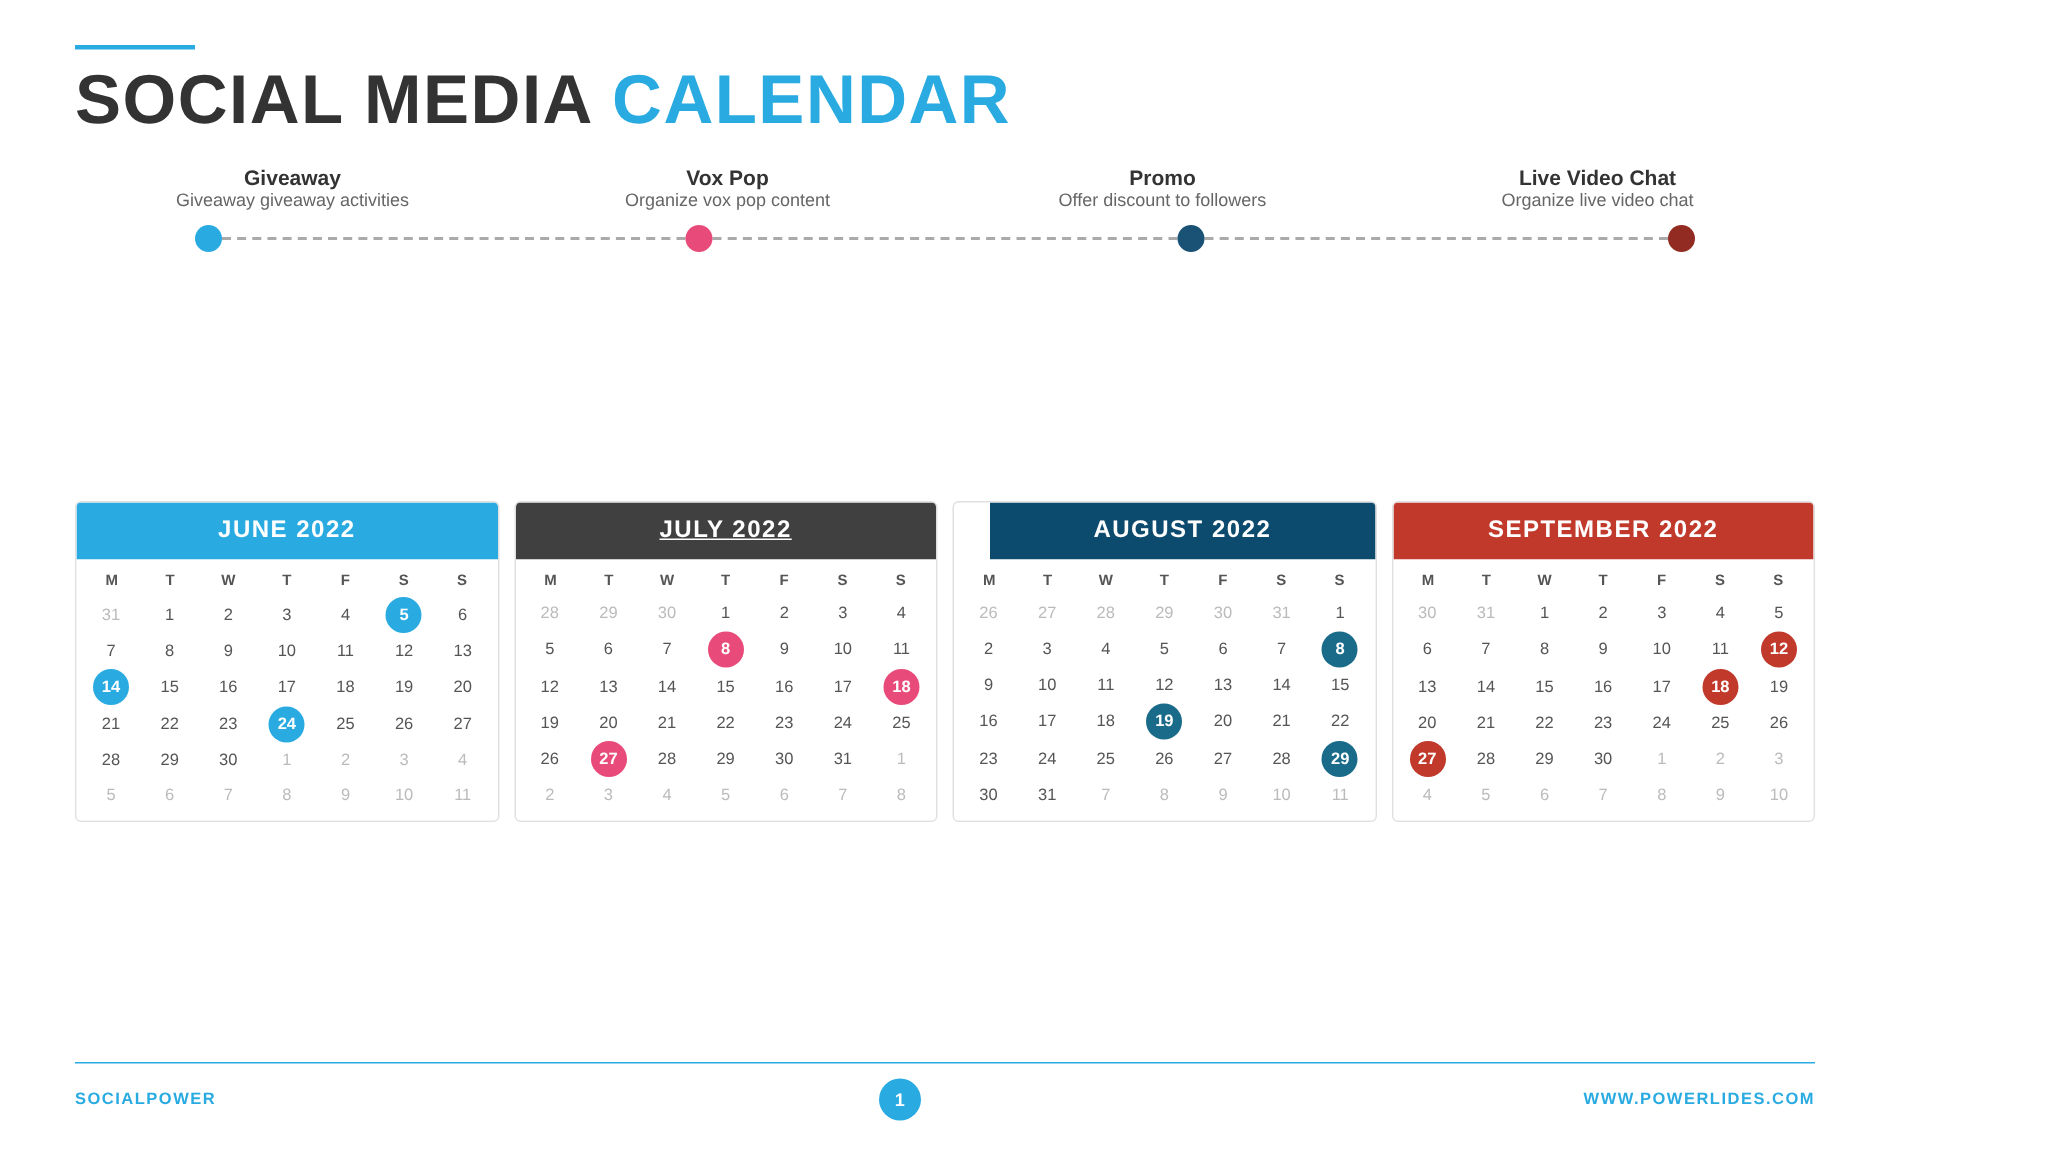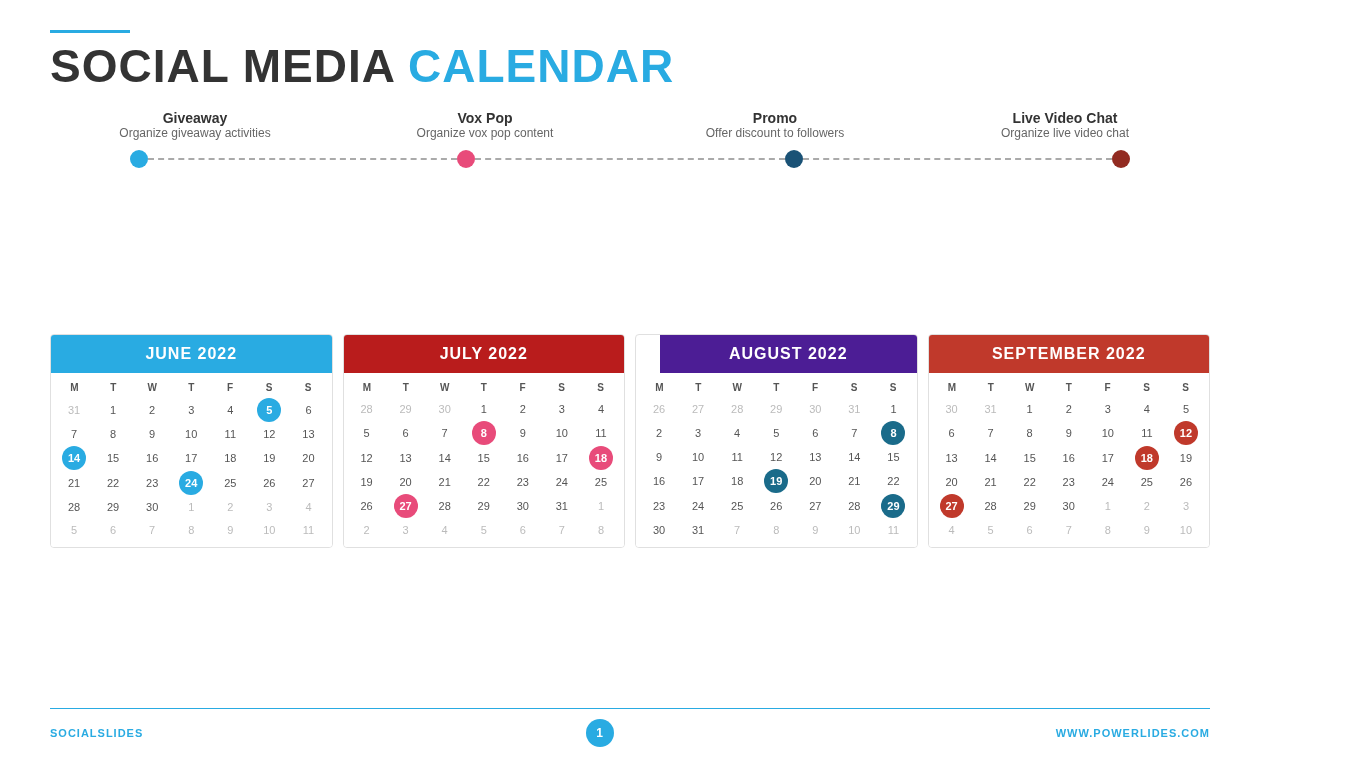--- a/index.html
+++ b/index.html
@@ -110,22 +110,22 @@
     .cal-header {
       padding: 10px 0;
       text-align: center;
       font-weight: 800;
       font-size: 16px;
       color: white;
       letter-spacing: 1px;
       text-transform: uppercase;
     }
     .cal-header.blue-bg { background: #29abe2; }
-    .cal-header.pink-bg { background: #b91c1c; }
-    .cal-header.darkblue-bg { background: #4c1d95; margin-left: 24px; }
+    .cal-header.pink-bg { background: #404040; text-decoration: underline; }
+    .cal-header.darkblue-bg { background: #0c4a6e; margin-left: 24px; }
     .cal-header.darkred-bg { background: #c0392b; }
 
     .cal-body {
       padding: 6px 4px;
       flex: 1;
       background: #fff;
     }
 
     .cal-days-header {
       display: grid;
@@ -241,21 +241,21 @@
     <div class="header-line"></div>
     <div class="header-title">
       <span>SOCIAL MEDIA</span>
       <span class="accent">CALENDAR</span>
     </div>
   </div>
 
   <div class="categories">
     <div class="category">
       <div class="category-title">Giveaway</div>
-      <div class="category-sub">Organize giveaway activities</div>
+      <div class="category-sub">Giveaway giveaway activities</div>
     </div>
     <div class="category">
       <div class="category-title">Vox Pop</div>
       <div class="category-sub">Organize vox pop content</div>
     </div>
     <div class="category">
       <div class="category-title">Promo</div>
       <div class="category-sub">Offer discount to followers</div>
     </div>
     <div class="category">
@@ -509,19 +509,19 @@
           <div class="cal-cell other-month">9</div>
           <div class="cal-cell other-month">10</div>
         </div>
       </div>
     </div>
 
   </div>
 
   <div class="footer">
     <div class="footer-left">
-      <span>SOCIAL</span><span style="color:#29abe2">SLIDES</span>
+      <span>SOCIAL</span><span style="color:#29abe2">POWER</span>
     </div>
     <div class="footer-center">1</div>
     <div class="footer-right">WWW.POWERLIDES.COM</div>
   </div>
 
 </div>
 
 </body></html>

